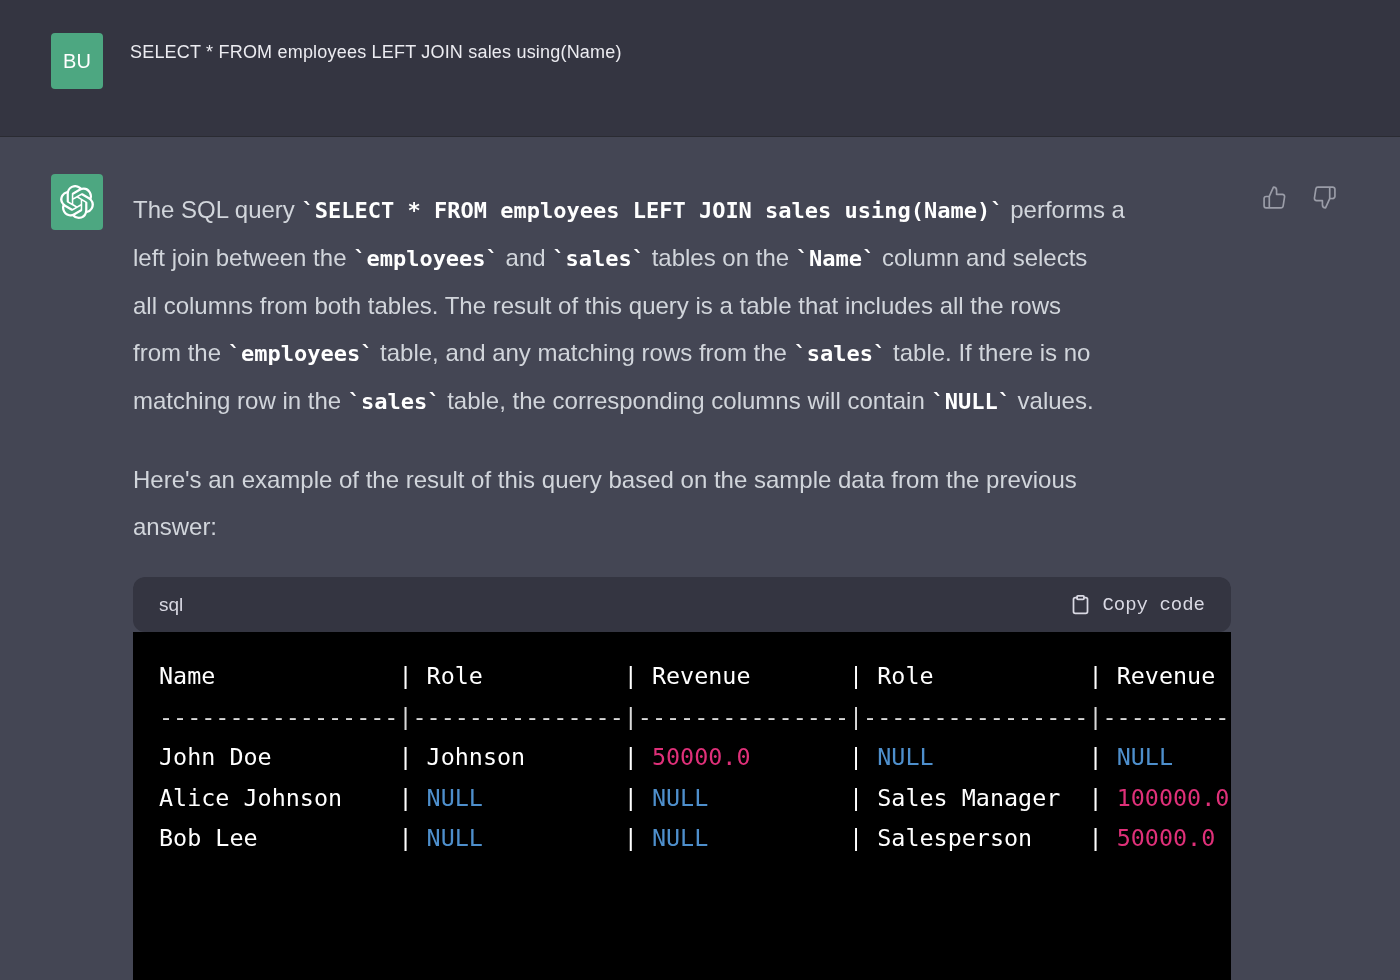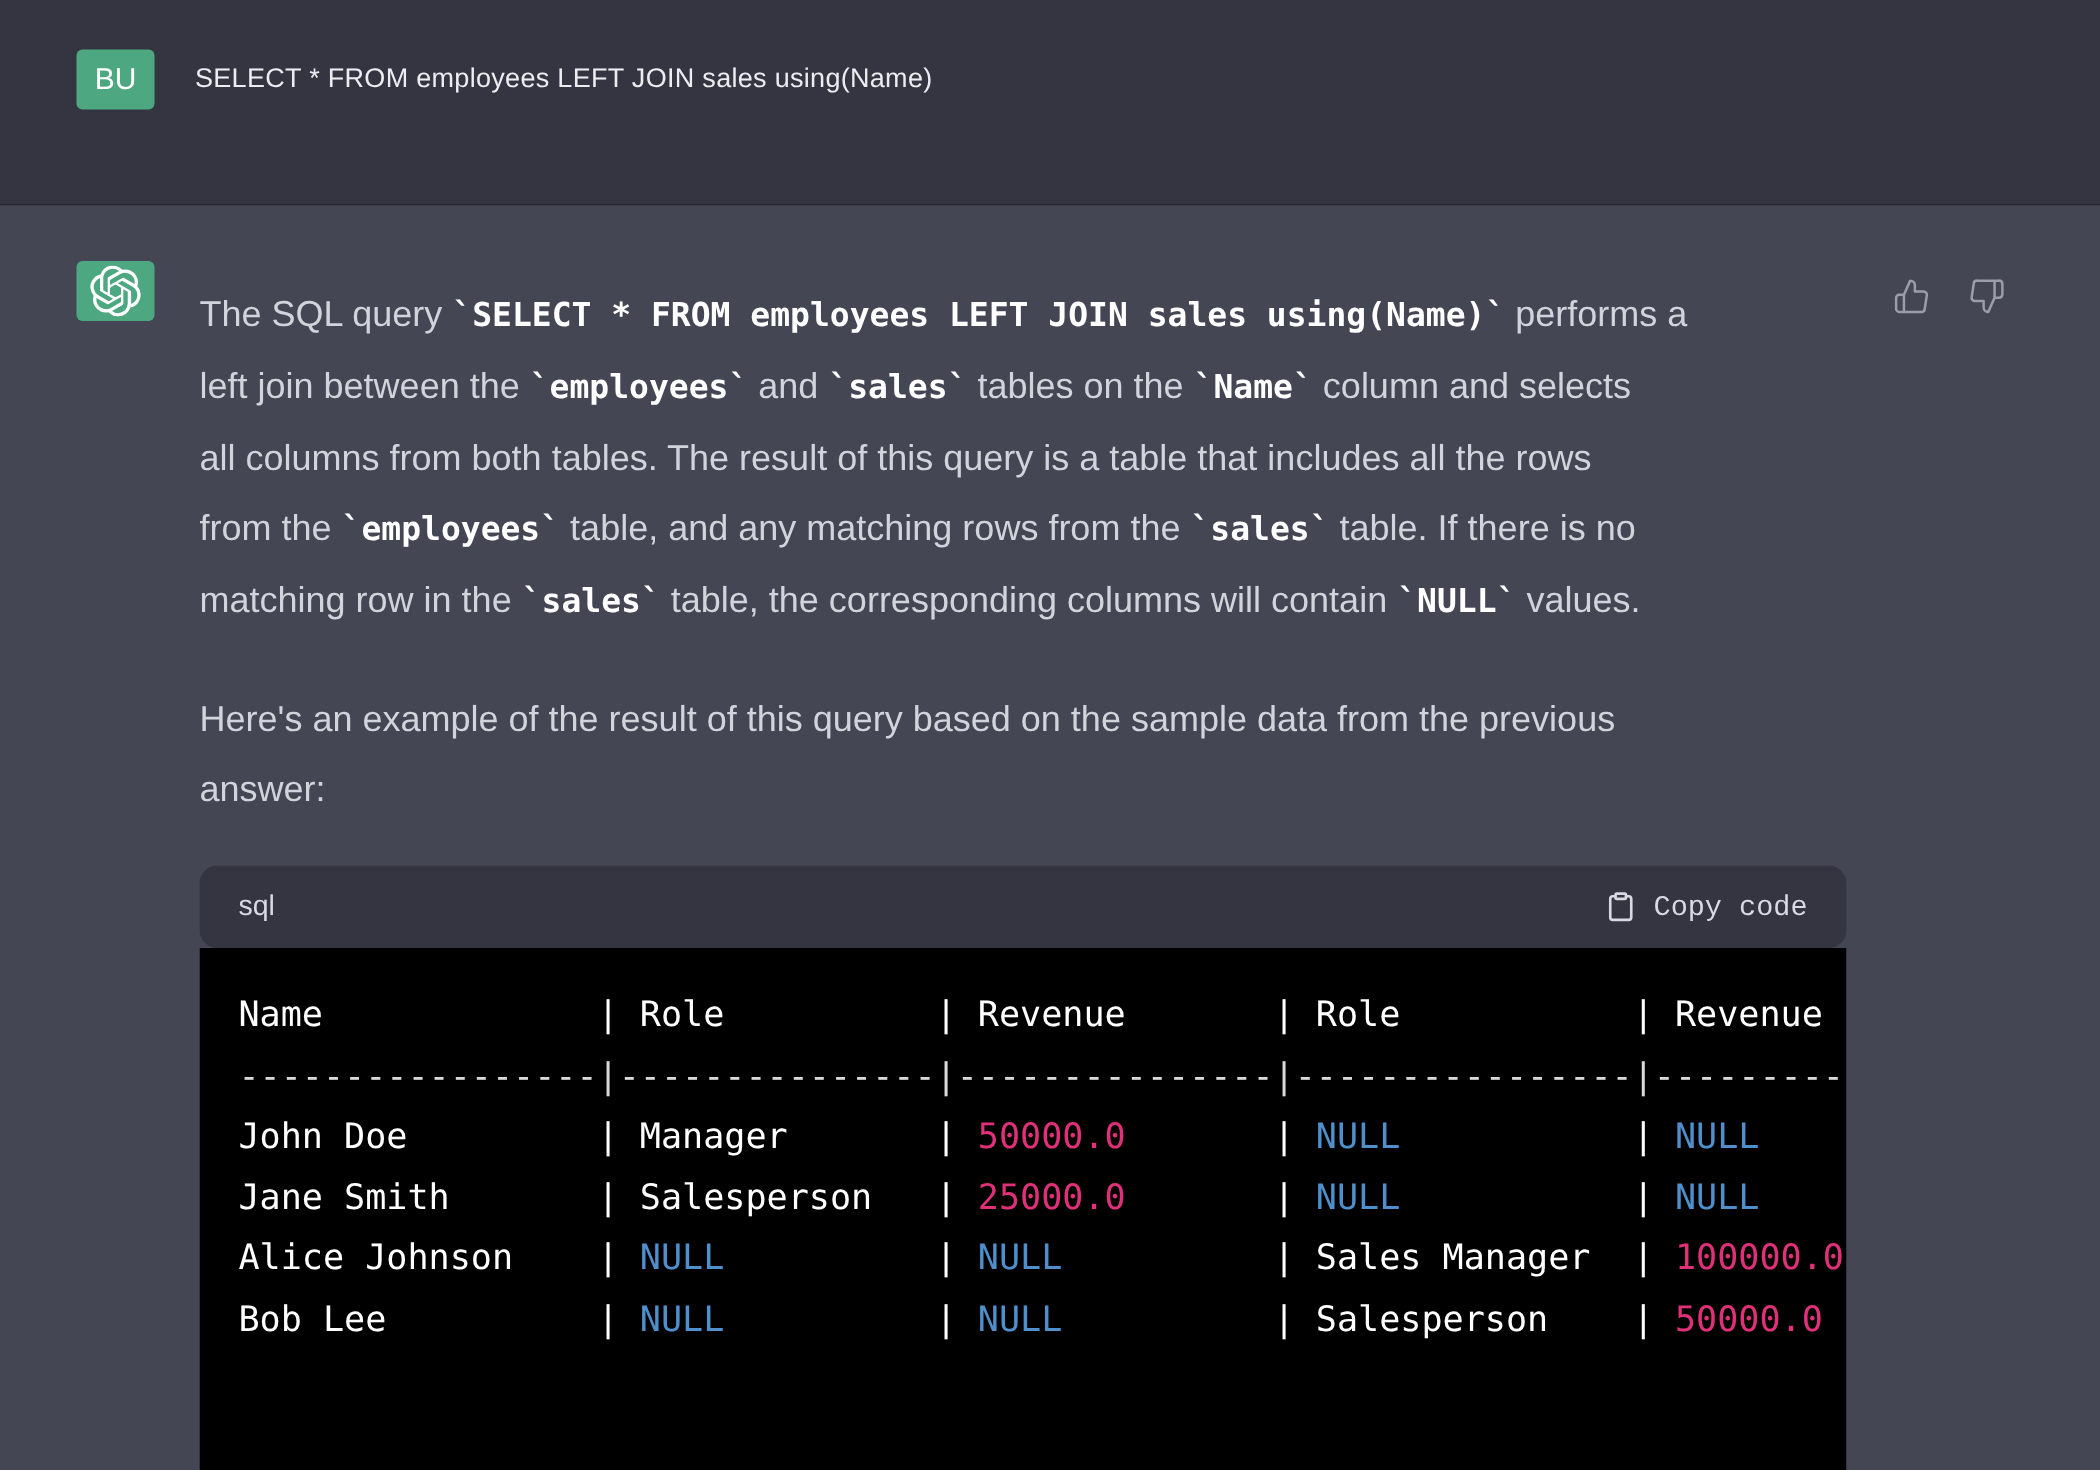--- a/index.html
+++ b/index.html
@@ -31,21 +31,21 @@
     padding: 33px 0 0 51px;
     border-bottom: 1px solid #2a2b32;
   }
   .assistant-section {
     background: var(--assistant-bg);
     height: 843px;
     padding: 37px 0 0 51px;
     position: relative;
   }
   .avatar {
-    width: 52px; height: 40px; border-radius: 4px; flex: none;
+    width: 52px; height: 56px; border-radius: 4px; flex: none;
     background: var(--avatar-green); color: #fff;
     display: flex; align-items: center; justify-content: center;
     font-size: 20px;
   }
   .user-text {
     margin: 9px 0 0 27px;
     font-size: 18px;
     color: var(--user-text);
     letter-spacing: 0.2px;
   }
@@ -138,22 +138,21 @@
               <path d="M16 4h2a2 2 0 0 1 2 2v14a2 2 0 0 1-2 2H6a2 2 0 0 1-2-2V6a2 2 0 0 1 2-2h2"></path>
               <rect x="8" y="2" width="8" height="4" rx="1" ry="1"></rect>
             </svg>
             <span>Copy code</span>
           </button>
         </div>
         <div class="code-body">
           <div id="sql-table">
               <div class="code-line"><span class="tok-plain">Name             </span><span class="tok-plain">| Role          </span><span class="tok-plain">| Revenue       </span><span class="tok-plain">| Role           </span><span class="tok-plain">| Revenue</span></div>
               <div class="code-line"><span class="tok-dash">-----------------|---------------|---------------|----------------|------------</span></div>
-              <div class="code-line"><span class="tok-plain">John Doe         </span><span class="tok-plain">| </span><span class="tok-plain">Manager       </span><span class="tok-plain">| </span><span class="tok-number">50000.0       </span><span class="tok-plain">| </span><span class="tok-null">NULL           </span><span class="tok-plain">| </span><span class="tok-null">NULL</span></div>
-              <div class="code-line"><span class="tok-plain">Jane Smith       </span><span class="tok-plain">| </span><span class="tok-plain">Salesperson   </span><span class="tok-plain">| </span><span class="tok-number">25000.0       </span><span class="tok-plain">| </span><span class="tok-null">NULL           </span><span class="tok-plain">| </span><span class="tok-null">NULL</span></div>
+              <div class="code-line"><span class="tok-plain">John Doe         </span><span class="tok-plain">| </span><span class="tok-plain">Johnson       </span><span class="tok-plain">| </span><span class="tok-number">50000.0       </span><span class="tok-plain">| </span><span class="tok-null">NULL           </span><span class="tok-plain">| </span><span class="tok-null">NULL</span></div>
               <div class="code-line"><span class="tok-plain">Alice Johnson    </span><span class="tok-plain">| </span><span class="tok-null">NULL          </span><span class="tok-plain">| </span><span class="tok-null">NULL          </span><span class="tok-plain">| </span><span class="tok-plain">Sales Manager  </span><span class="tok-plain">| </span><span class="tok-number">100000.0</span></div>
               <div class="code-line"><span class="tok-plain">Bob Lee          </span><span class="tok-plain">| </span><span class="tok-null">NULL          </span><span class="tok-plain">| </span><span class="tok-null">NULL          </span><span class="tok-plain">| </span><span class="tok-plain">Salesperson    </span><span class="tok-plain">| </span><span class="tok-number">50000.0</span></div>
             </div>
           <div class="h-scrollbar"></div>
         </div>
       </div>
     </div>
 
     <div class="feedback">
       <button>

